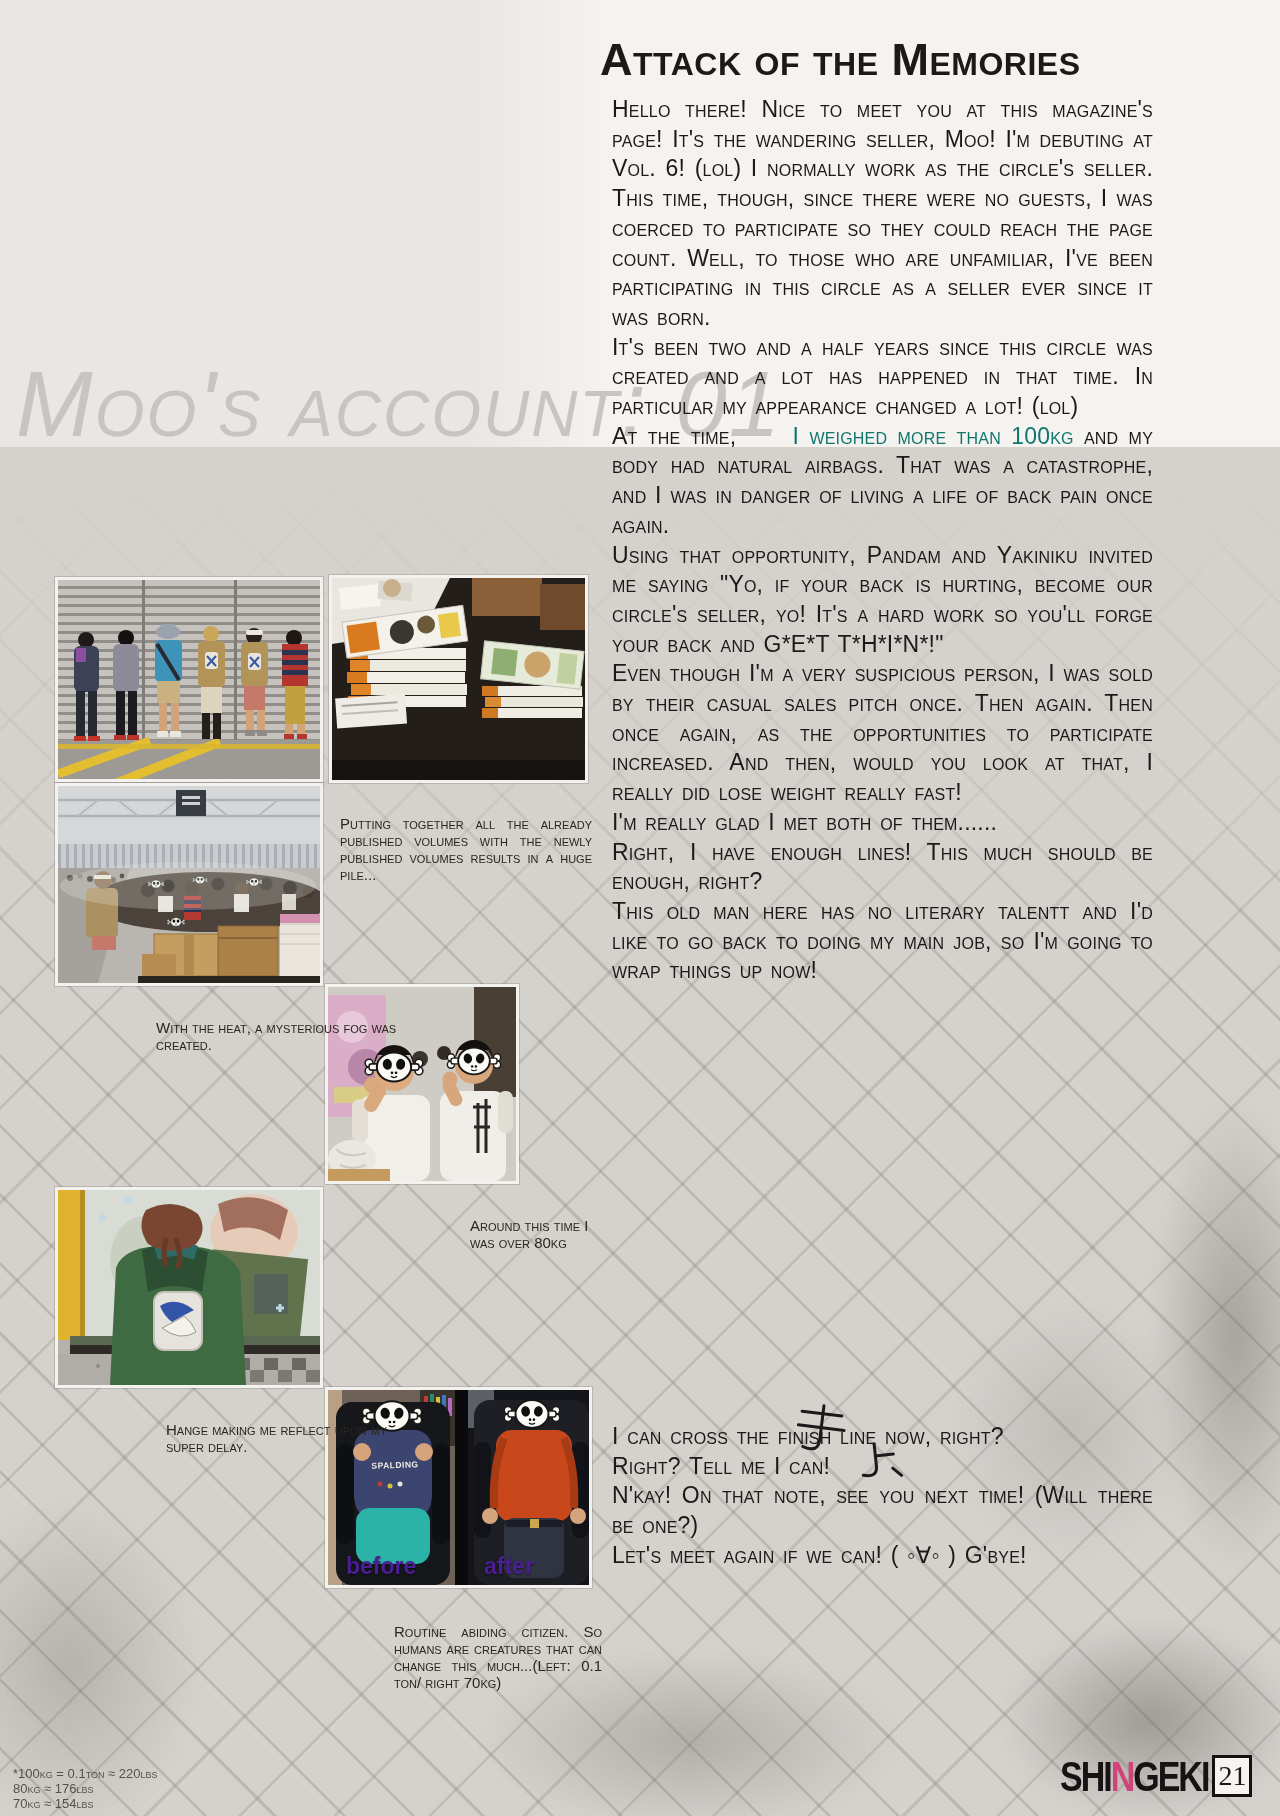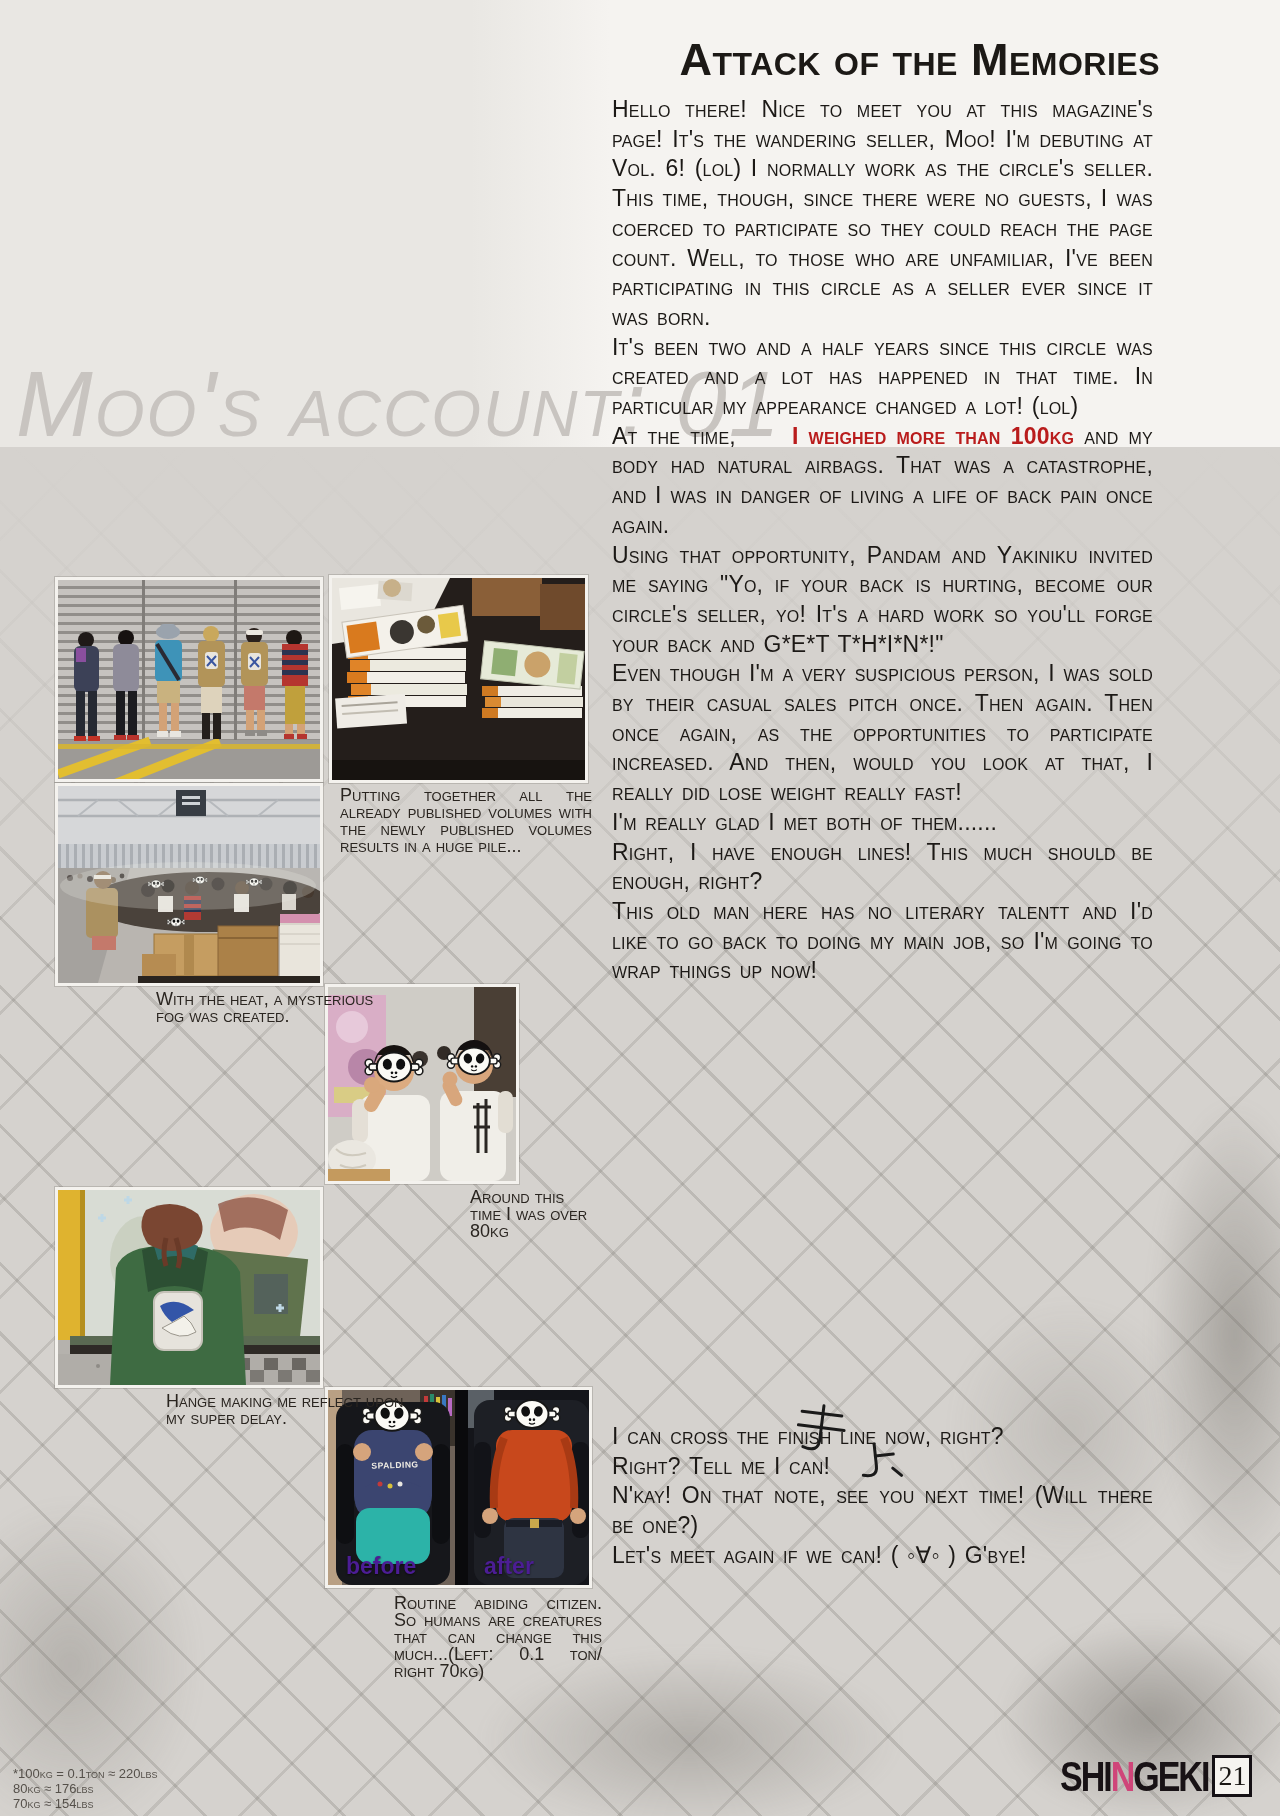--- a/index.html
+++ b/index.html
@@ -13,28 +13,28 @@
         background-image:
           repeating-linear-gradient(45deg,transparent 0 46px,rgba(125,122,116,.28) 46px 49px),
           repeating-linear-gradient(-45deg,transparent 0 64px,rgba(125,122,116,.22) 64px 67px);}
   .band-fade{position:absolute;left:0;top:447px;width:1280px;height:500px;
         background:linear-gradient(180deg,#d5d2ce 0,rgba(213,210,206,.55) 70%,rgba(213,210,206,0) 100%);}
   .blob{position:absolute;border-radius:50%;filter:blur(7px);}
   
   .watermark{position:absolute;left:16px;top:352px;z-index:1;font-style:italic;
         font-variant:small-caps;font-size:92px;letter-spacing:2px;color:#c8c4c0;white-space:nowrap;}
   
-  .title{position:absolute;left:600px;top:4px;width:560px;z-index:3;text-align:right;
+  .title{position:absolute;left:600px;top:4px;width:560px;z-index:3;text-align:left;
         font-variant:small-caps;font-weight:700;font-size:45px;letter-spacing:.5px;}
   .col{position:absolute;left:612px;width:541px;z-index:3;font-variant:small-caps;
         font-size:23px;line-height:29.7px;text-align:justify;word-spacing:2px;letter-spacing:.2px;}
   .col p{margin:0;}
-  .hl{color:#b91c1c;font-weight:700;margin-left:46px;}
-  
-  .cap{position:absolute;z-index:3;font-variant:small-caps;font-size:18px;line-height:17px;color:#2a2520;}
+  .hl{color:#0f766e;font-weight:400;margin-left:46px;}
+  
+  .cap{position:absolute;z-index:3;font-variant:small-caps;font-size:15px;line-height:17px;color:#2a2520;margin-top:28px;}
   .just{text-align:justify;}
   
   .ph{position:absolute;z-index:2;box-sizing:border-box;border:3px solid #f4f2ee;
       background:#b9b5b0;overflow:hidden;box-shadow:0 0 0 1px rgba(60,56,50,.18);}
   .ph svg{display:block;width:100%;height:100%;}
   .ba-label{position:absolute;z-index:4;width:90px;text-align:left;font-weight:700;
       font-size:23px;color:#4c1d95;text-shadow:0 1px 2px rgba(0,0,0,.55);font-family:"Liberation Sans",sans-serif;}
   .shirt-text{position:absolute;z-index:4;width:70px;text-align:center;font-weight:700;
       font-size:8.5px;letter-spacing:.5px;color:#efece4;transform:rotate(-2deg);}
   

